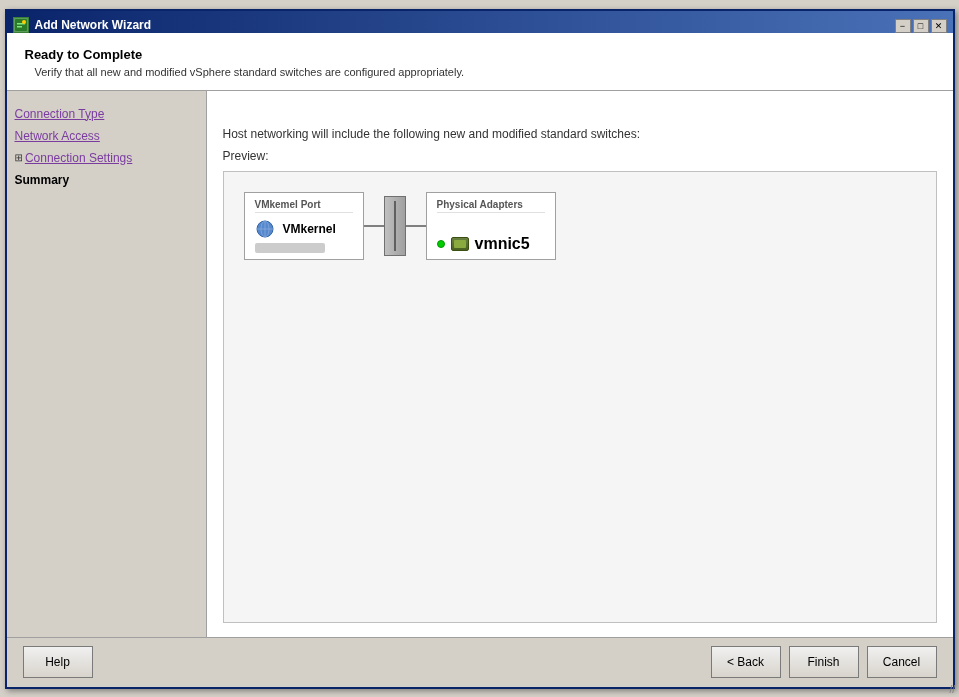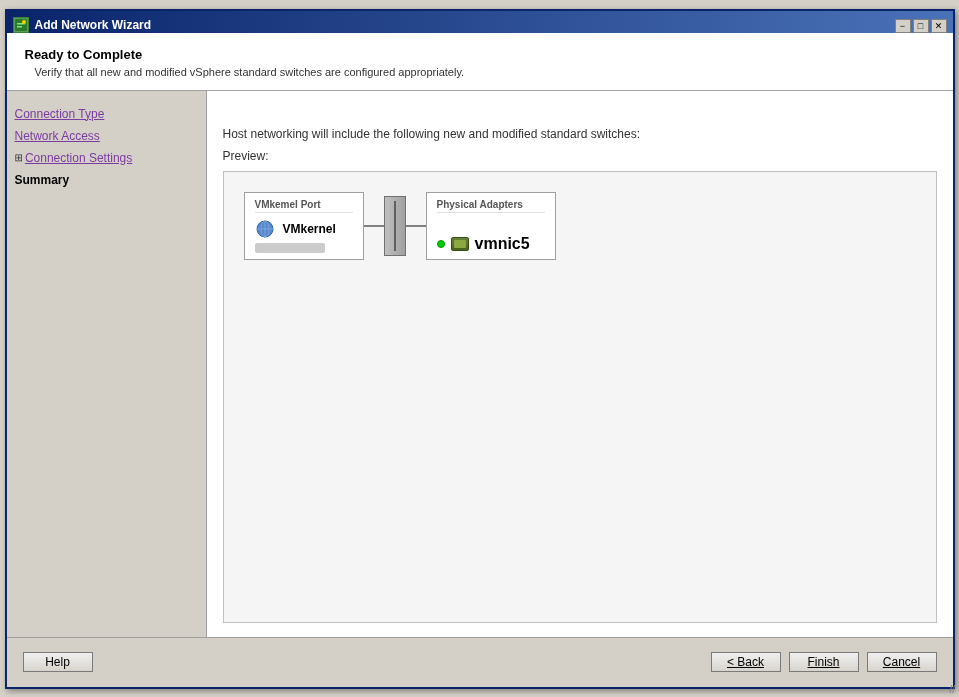--- a/index.html
+++ b/index.html
@@ -309,25 +309,24 @@
     }
 
     .footer-left {
       display: flex;
       align-items: center;
     }
 
     .footer-right {
       display: flex;
       gap: 8px;
-      text-decoration: underline;
     }
 
     .btn {
-      height: 20px;
+      height: 32px;
       min-width: 70px;
       background: linear-gradient(to bottom, #f0f0f0, #d8d4cc);
       border: 1px solid #7a7a7a;
       font-size: 12px;
       cursor: pointer;
       padding: 7px 12px;
       display: flex;
       align-items: center;
       justify-content: center;
       color: #000;

